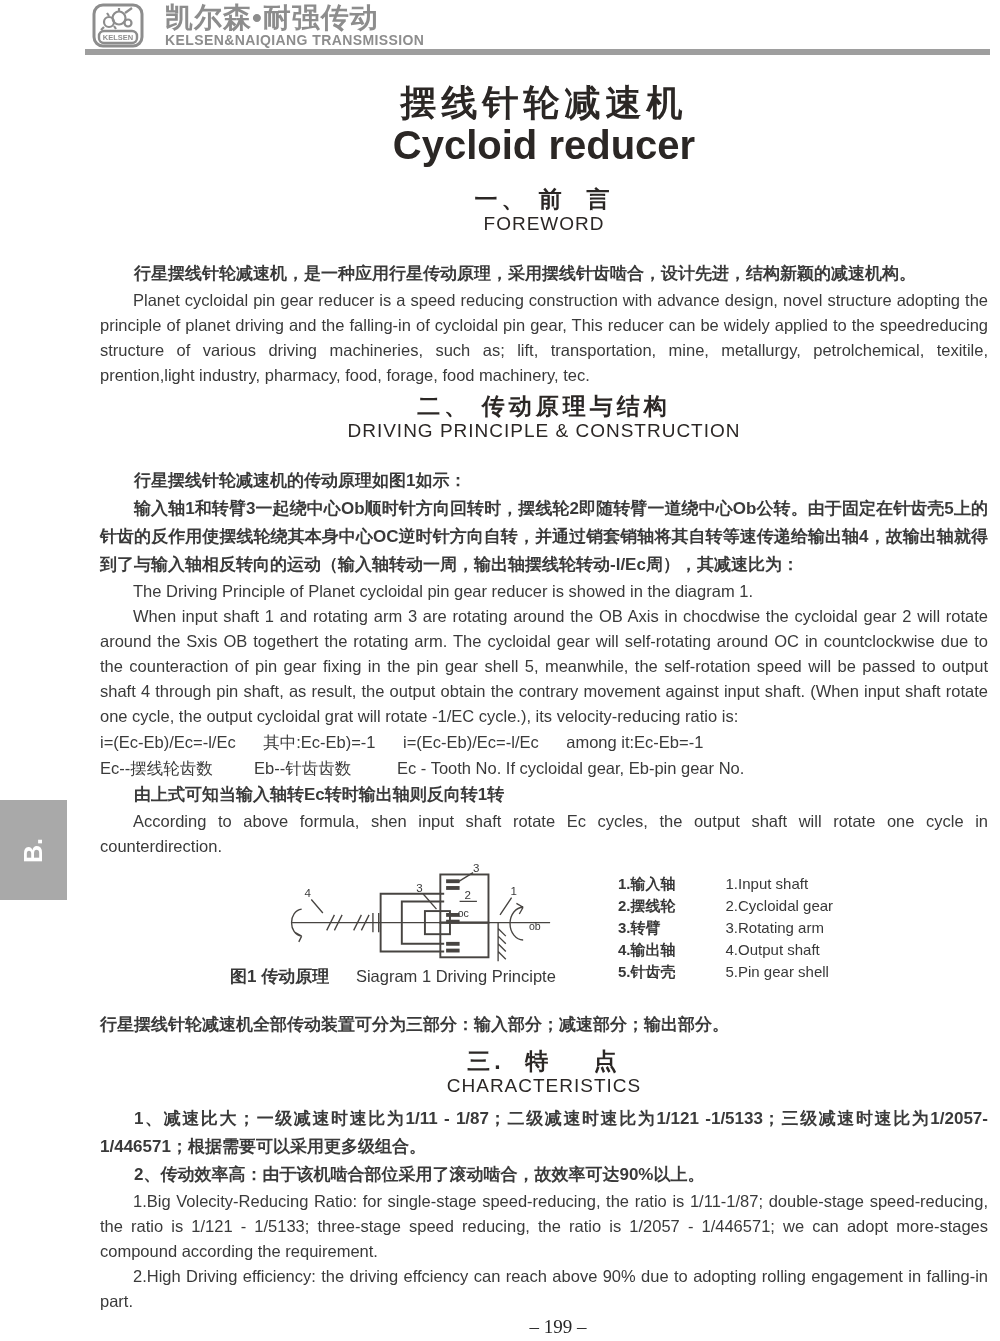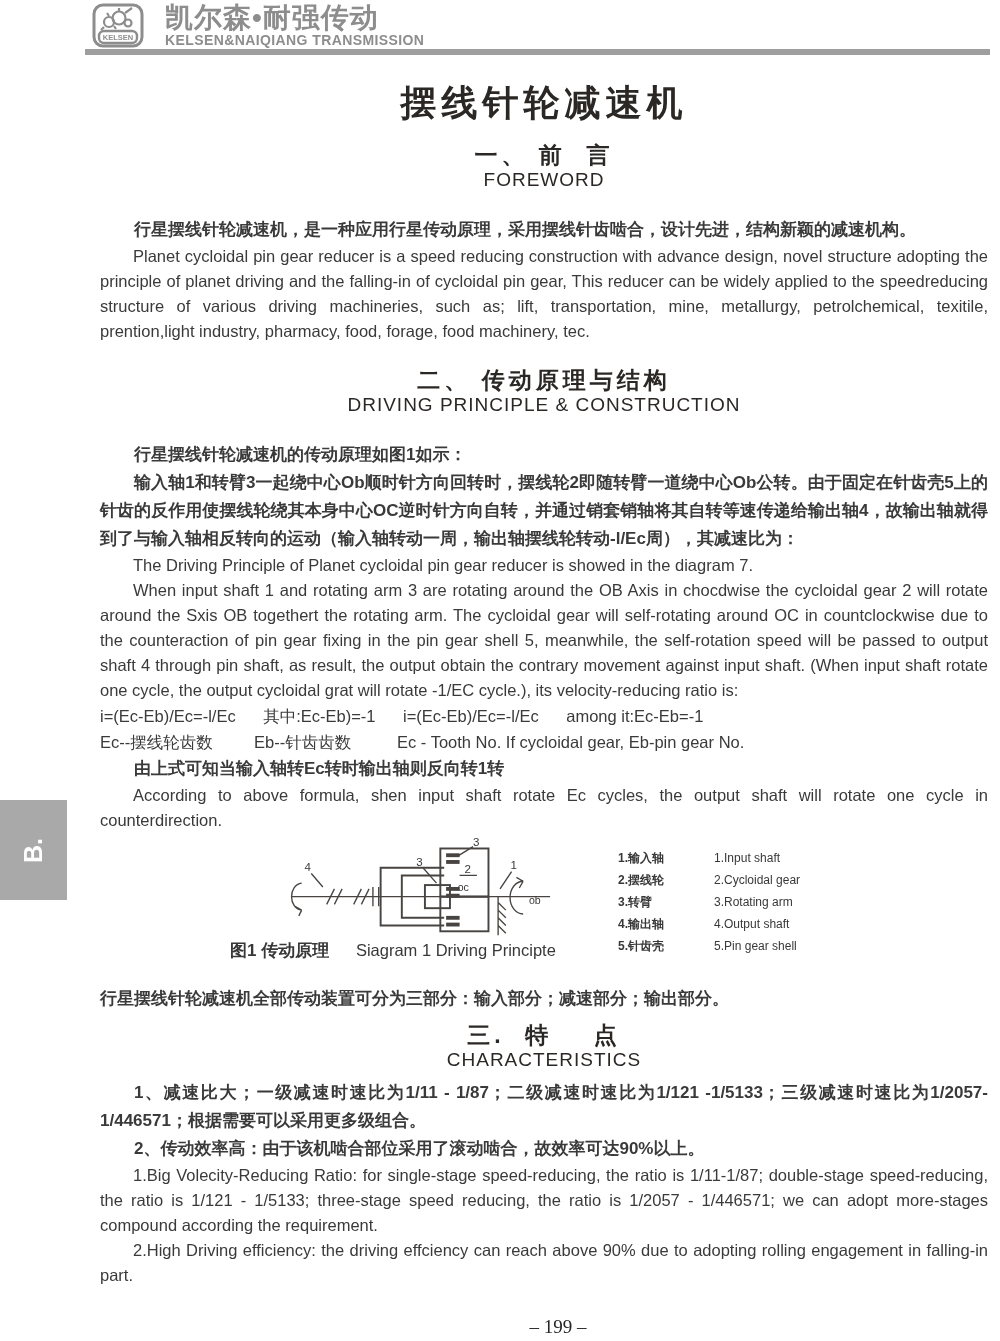--- a/index.html
+++ b/index.html
@@ -25,21 +25,21 @@
 
   
   .content { position:absolute; top:62px; left:100px; width:888px; }
 
   .title-cn { text-align:center; font-size:36px; line-height:40px; font-weight:700;
               letter-spacing:5px; color:#2b2725; margin:21px 0 0; white-space:pre; }
   .title-en { text-align:center; font-size:40px; line-height:44px; font-weight:700;
               color:#2b2725; margin:0; }
 
   .sec { margin-top:18px; }
-  .sec.m2 { margin-top:22px; }
+  .sec.m2 { margin-top:4px; }
   .sec.m3 { margin-top:8px; }
   .sec-cn { text-align:center; font-size:23px; line-height:28px; font-weight:700;
             letter-spacing:4px; color:#2b2725; margin:0; white-space:pre; }
   .sec-en { text-align:center; font-size:19px; line-height:22px; font-weight:400;
             letter-spacing:1px; color:#2b2725; margin:0; }
 
   .p-cn { font-size:17px; line-height:28px; font-weight:700; text-align:justify;
           text-indent:2em; margin:0; color:#3a3a3a; }
   .p-en { font-size:16.5px; line-height:25px; font-weight:400; text-align:justify;
           text-indent:2em; margin:0; color:#3a3a3a; }
@@ -49,21 +49,21 @@
   .mt-s { margin-top:6px; }
 
   
   .figure-row { display:flex; margin-top:2px; }
   .fig-col { width:480px; }
   .fig-svg { display:block; margin-left:178px; }
   .fig-caption { margin-top:0; padding-left:130px; font-size:17px; line-height:22px; }
   .fig-caption .cap-cn { font-weight:700; }
   .fig-caption .cap-en { font-weight:400; font-size:16.5px; margin-left:22px; }
   .legend { display:flex; gap:50px; margin-left:38px; padding-top:12px;
-            font-size:12px; line-height:22px; }
+            font-size:15px; line-height:22px; }
   .legend-cn div { font-weight:700; }
   .legend-en div { font-weight:400; }
 
   
   .footer { position:absolute; top:1316px; left:114px; width:888px; text-align:center;
             font-family:"Liberation Serif","DejaVu Serif",serif; font-size:19px; color:#262626; }
 
   svg text { font-family:"Liberation Sans","DejaVu Sans",sans-serif; }
 </style>
 </head>
@@ -93,35 +93,36 @@
   </div>
   <div class="rule"></div>
 
   <div class="side-tab">
     <span>B.</span>
   </div>
 
   <div class="content">
 
     <h1 class="title-cn">摆线针轮减速机</h1>
+    <h1 class="title-en">Cycloid reducer</h1>
 
     <div class="sec">
       <p class="sec-cn">一、 前  言</p>
       <p class="sec-en">FOREWORD</p>
     </div>
     <p class="p-cn mt">行星摆线针轮减速机，是一种应用行星传动原理，采用摆线针齿啮合，设计先进，结构新颖的减速机构。</p>
     <p class="p-en">Planet cycloidal pin gear reducer is a speed reducing construction with advance design, novel structure adopting the principle of planet driving and the falling-in of cycloidal pin gear, This reducer can be widely applied to the speedreducing structure of various driving machineries, such as; lift, transportation, mine, metallurgy, petrolchemical, texitile, prention,light industry, pharmacy, food, forage, food machinery, tec.</p>
 
     <div class="sec m2">
       <p class="sec-cn">二、 传动原理与结构</p>
       <p class="sec-en">DRIVING PRINCIPLE &amp; CONSTRUCTION</p>
     </div>
     <p class="p-cn mt">行星摆线针轮减速机的传动原理如图1如示：</p>
     <p class="p-cn">输入轴1和转臂3一起绕中心Ob顺时针方向回转时，摆线轮2即随转臂一道绕中心Ob公转。由于固定在针齿壳5上的针齿的反作用使摆线轮绕其本身中心OC逆时针方向自转，并通过销套销轴将其自转等速传递给输出轴4，故输出轴就得到了与输入轴相反转向的运动（输入轴转动一周，输出轴摆线轮转动-l/Ec周），其减速比为：</p>
-    <p class="p-en">The Driving Principle of Planet cycloidal pin gear reducer is showed in the diagram 7.</p>
+    <p class="p-en">The Driving Principle of Planet cycloidal pin gear reducer is showed in the diagram 1.</p>
     <p class="p-en">When input shaft 1 and rotating arm 3 are rotating around the OB Axis in chocdwise the cycloidal gear 2 will rotate around the Sxis OB togethert the rotating arm. The cycloidal gear will self-rotating around OC in countclockwise due to the counteraction of pin gear fixing in the pin gear shell 5, meanwhile, the self-rotation speed will be passed to output shaft 4 through pin shaft, as result, the output obtain the contrary movement against input shaft. (When input shaft rotate one cycle, the output cycloidal grat will rotate -1/EC cycle.), its velocity-reducing ratio is:</p>
     <p class="p-en no-indent pre" style="line-height:26px;">i=(Ec-Eb)/Ec=-l/Ec      其中:Ec-Eb)=-1      i=(Ec-Eb)/Ec=-l/Ec      among it:Ec-Eb=-1</p>
     <p class="p-en no-indent pre" style="line-height:26px;">Ec--摆线轮齿数         Eb--针齿齿数          Ec - Tooth No. If cycloidal gear, Eb-pin gear No.</p>
     <p class="p-cn">由上式可知当输入轴转Ec转时输出轴则反向转1转</p>
     <p class="p-en">According to above formula, shen input shaft rotate Ec cycles, the output shaft will rotate one cycle in counterdirection.</p>
 
     <div class="figure-row">
       <div class="fig-col">
         <svg class="fig-svg" width="290" height="104" viewBox="0 0 300 108">
           <g stroke="#474441" fill="none" stroke-width="1.4">

